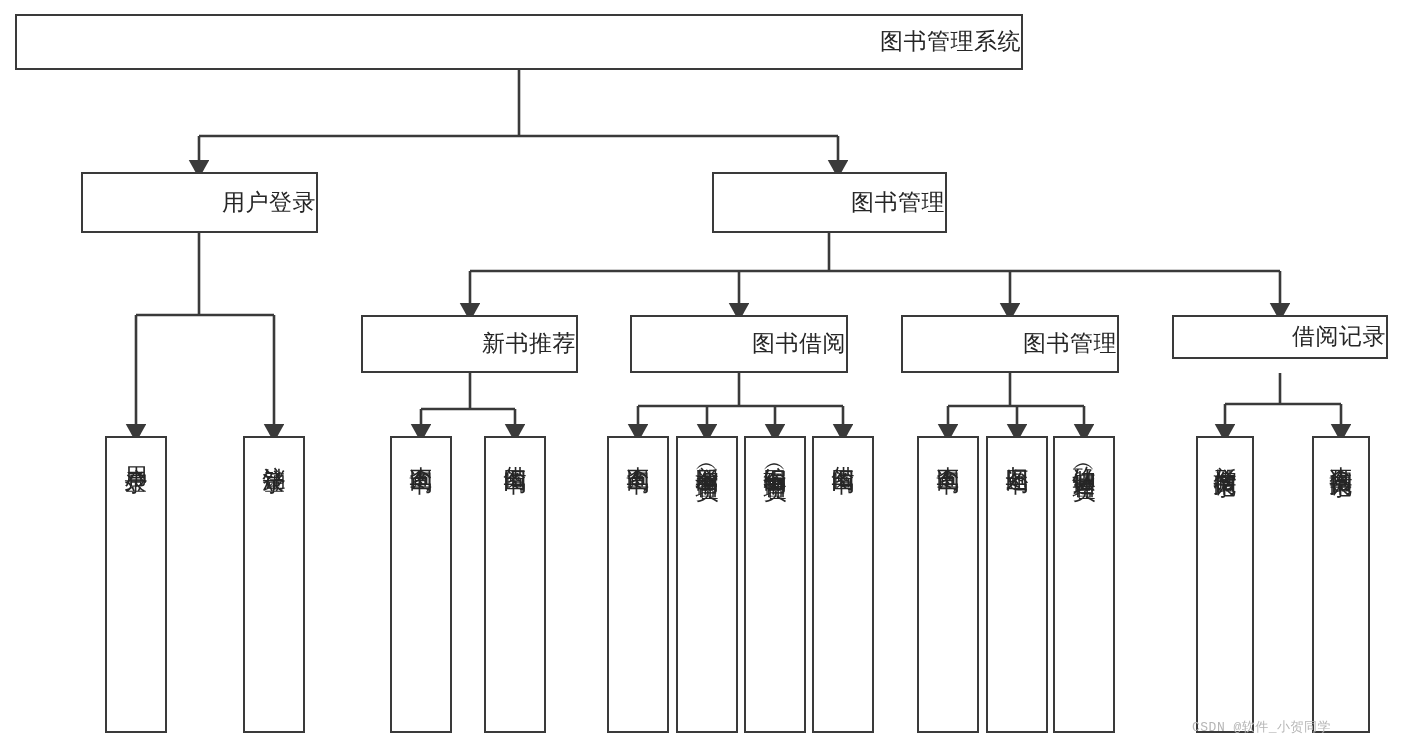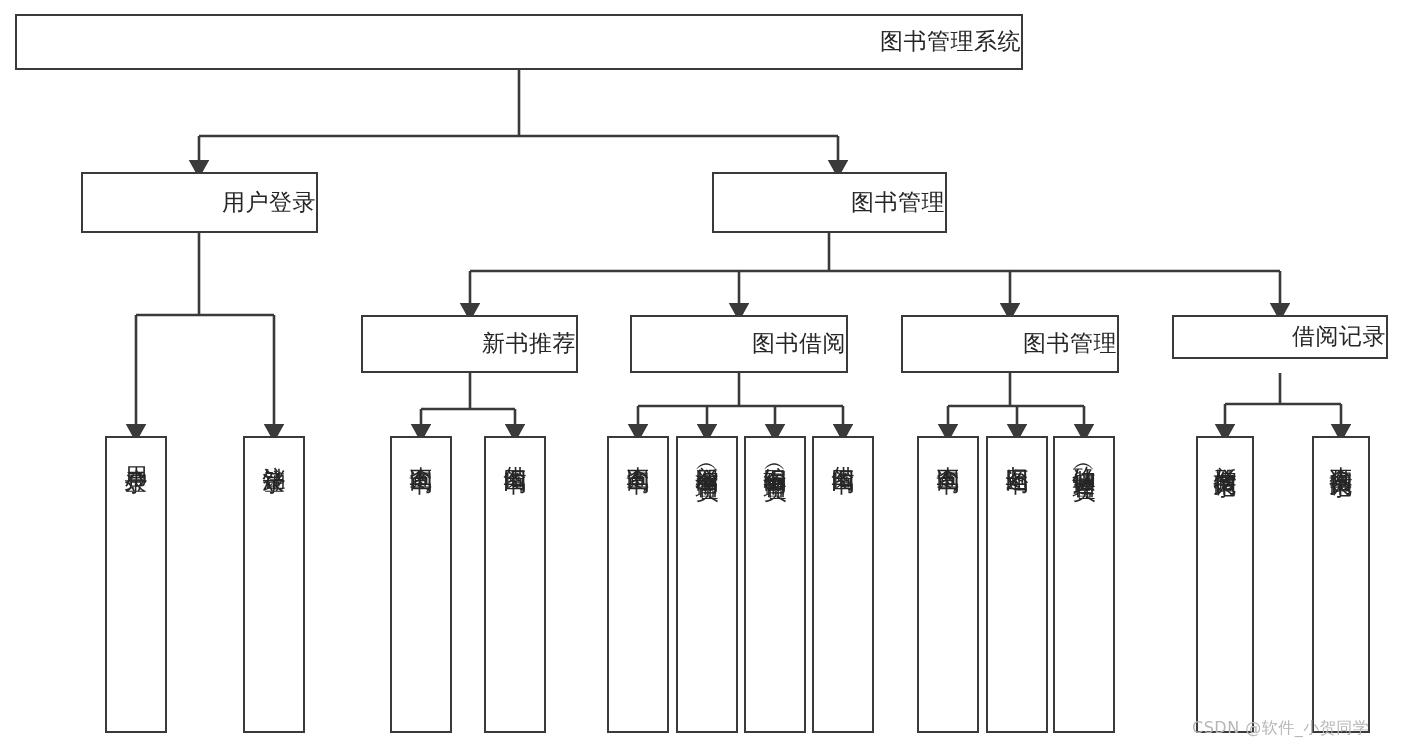--- a/index.html
+++ b/index.html
@@ -40,24 +40,25 @@
     writing-mode:vertical-rl;
     text-orientation:upright;
     font-size:23px;
     letter-spacing:2px;
     padding-top:10px;
     justify-content:flex-start;
     align-items:center;
   }
   .watermark{
     position:absolute;
-    font-size:16px;
+    font-size:13px;
     color:#b6b6b6;
     white-space:nowrap;
     letter-spacing:.5px;
+    font-family:Liberation Mono, monospace;
   }
 </style>
 </head>
 <body>
 
 <div id="canvas">
 
   <svg id="wires" viewBox="0 0 1405 747">
     <defs>
       <marker id="arrow" markerWidth="11" markerHeight="11" refX="2.4" refY="4" orient="auto" markerUnits="strokeWidth">

